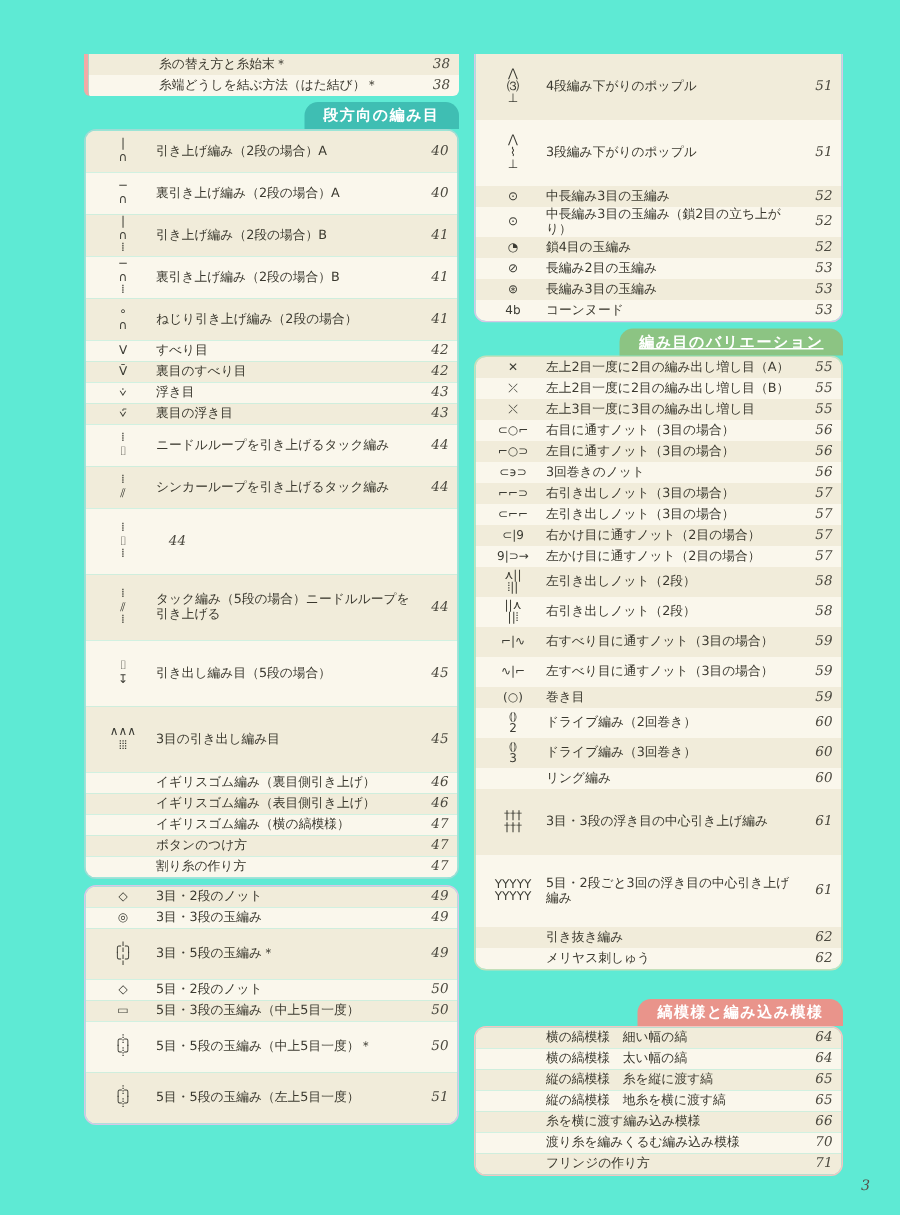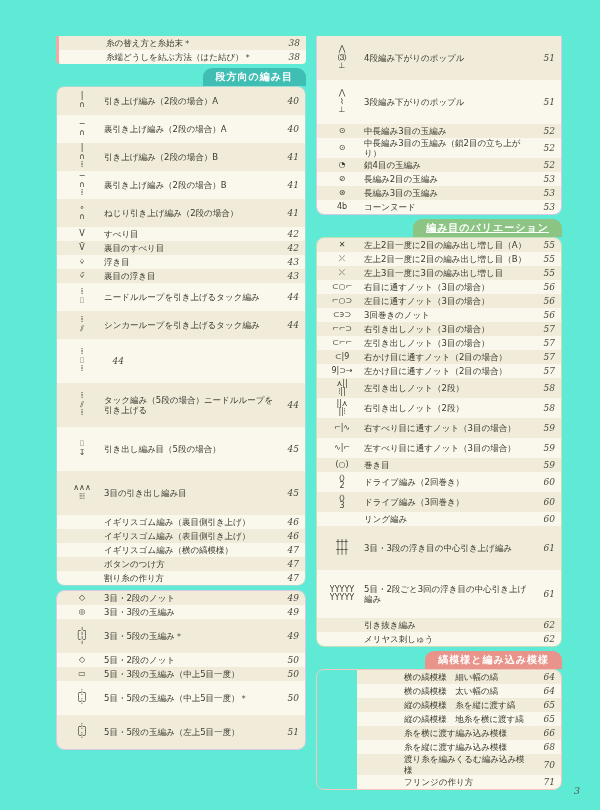--- a/index.html
+++ b/index.html
@@ -378,23 +378,23 @@
           </div>
           <div class="row sm">
             <span class="sym"></span>
             <span class="lbl">メリヤス刺しゅう</span>
             <span class="pg">62</span>
           </div>
         </div>
       </div>
       <div class="section">
         <div class="hdr">
-          <span class="tab" style="background: rgb(233, 148, 139);">縞模様と編み込み模様</span>
-        </div>
-        <div class="box" style="border-color: rgb(244, 198, 193); padding-left: 40px;">
+          <span class="tab" style="background: rgb(233, 148, 139); margin-top: 15px;">縞模様と編み込み模様</span>
+        </div>
+        <div class="box" style="border-color: rgb(244, 198, 193);">
           <div class="row sm">
             <span class="sym"></span>
             <span class="lbl">横の縞模様　細い幅の縞</span>
             <span class="pg">64</span>
           </div>
           <div class="row sm">
             <span class="sym"></span>
             <span class="lbl">横の縞模様　太い幅の縞</span>
             <span class="pg">64</span>
           </div>
@@ -405,25 +405,20 @@
           </div>
           <div class="row sm">
             <span class="sym"></span>
             <span class="lbl">縦の縞模様　地糸を横に渡す縞</span>
             <span class="pg">65</span>
           </div>
           <div class="row sm">
             <span class="sym"></span>
             <span class="lbl">糸を横に渡す編み込み模様</span>
             <span class="pg">66</span>
-          </div>
-          <div class="row sm">
-            <span class="sym"></span>
-            <span class="lbl">糸を縦に渡す編み込み模様</span>
-            <span class="pg">68</span>
           </div>
           <div class="row sm">
             <span class="sym"></span>
             <span class="lbl">渡り糸を編みくるむ編み込み模様</span>
             <span class="pg">70</span>
           </div>
           <div class="row sm">
             <span class="sym"></span>
             <span class="lbl">フリンジの作り方</span>
             <span class="pg">71</span>

